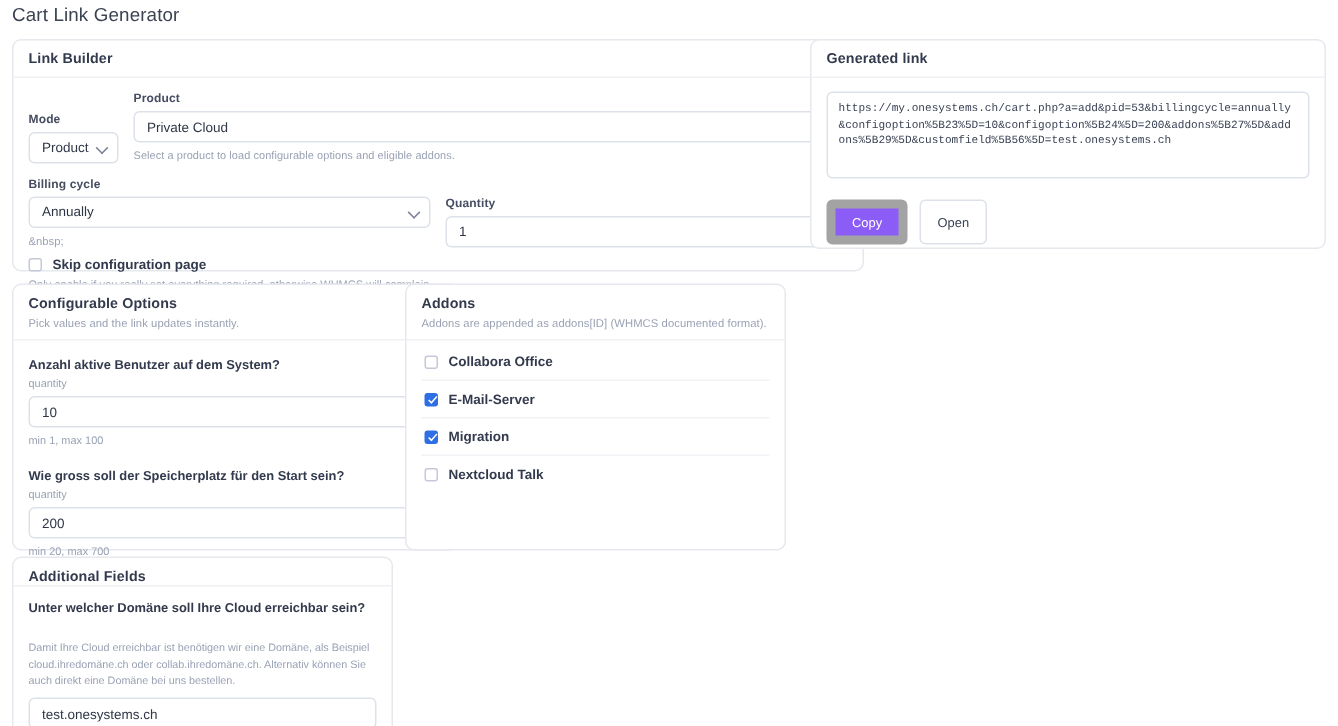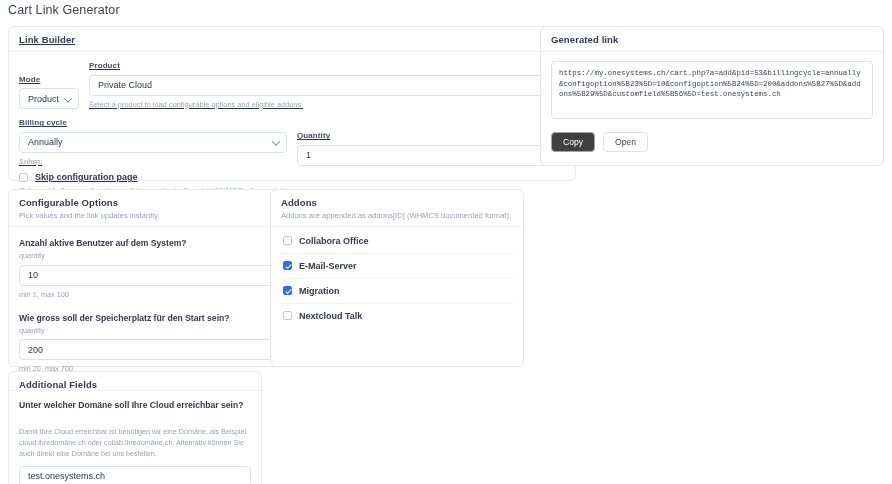--- a/index.html
+++ b/index.html
@@ -32,21 +32,21 @@
   }
   .card-title {
     font-size: 9.5px; font-weight: 700; color: #333a4d; letter-spacing: .1px;
   }
   .card-sub {
     font-size: 7.5px; color: #9aa2b4; margin-top: 3px; letter-spacing: .05px;
   }
   .card-body { padding: 9px 10px 10px 10px; }
 
   
-  #link-builder { left: 8px; top: 26px; width: 568px; height: 155px; text-decoration: underline; }
+  #link-builder { left: 8px; top: 26px; width: 568px; height: 155px; }
 
   .lbl {
     font-size: 8px; font-weight: 700; color: #454d60;
     margin-bottom: 4px; letter-spacing: .1px;
   }
   .hint {
     font-size: 7.3px; color: #9aa2b4; letter-spacing: .05px; line-height: 1.35;
   }
   .row { display: flex; gap: 10px; align-items: flex-end; }
 
@@ -92,21 +92,21 @@
   #additional-fields { left: 8px; top: 371px; width: 254px; height: 125px; }
 
   .opt { padding-top: 2px; }
   .opt + .opt { margin-top: 12px; }
   .opt-name { font-size: 8.6px; font-weight: 700; color: #333a4d; margin-bottom: 3px; }
   .opt-kind { font-size: 7.3px; color: #9aa2b4; margin-bottom: 4px; }
   .opt-range { font-size: 7.3px; color: #9aa2b4; margin-top: 4px; }
 
   .addon-list { margin-top: 2px; }
   .addon-item {
-    display: flex; align-items: flex-start; gap: 7px;
+    display: flex; align-items: center; gap: 7px;
     padding: 7px 0 7px 2px;
     border-bottom: 1px solid #f0f2f6;
   }
   .addon-item:first-child { padding-top: 3px; }
   .addon-item:last-child { border-bottom: none; }
 
   .af-name { font-size: 8.6px; font-weight: 700; color: #333a4d; margin-bottom: 17px; }
   .af-desc { font-size: 7.2px; color: #9aa2b4; line-height: 1.5; margin-bottom: 6px; }
 
   
@@ -119,21 +119,21 @@
     font-size: 7.4px; line-height: 1.45;
     padding: 6px 7px; outline: none; overflow: hidden;
     word-break: break-all;
   }
   .btn-row { display: flex; gap: 8px; margin-top: 9px; }
   .btn {
     font-family: "Liberation Sans", sans-serif;
     font-size: 8.6px; border-radius: 4px; padding: 4px 11px;
     cursor: pointer; line-height: 1.2;
   }
-  .btn-primary { background: #404040; border: 1px solid #a3a3a3; color: #fff; }
+  .btn-primary { background: #8b5cf6; border: 6px solid #a3a3a3; color: #fff; }
   .btn-default { background: #fff; border: 1px solid #dde1e9; color: #3a4254; }
   .share-note { font-size: 7.3px; color: #9aa2b4; margin-top: 7px; }
 </style>
 </head>
 <body>
 
 <div class="page">
 
   <div class="page-title">Cart Link Generator</div>
 

